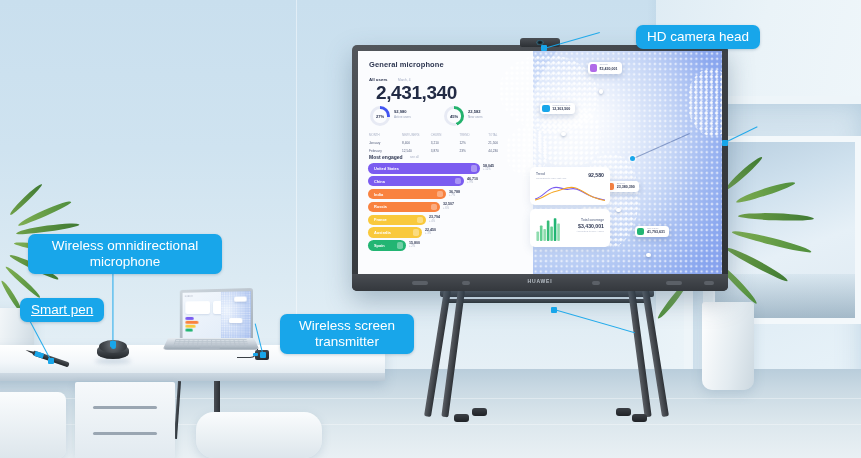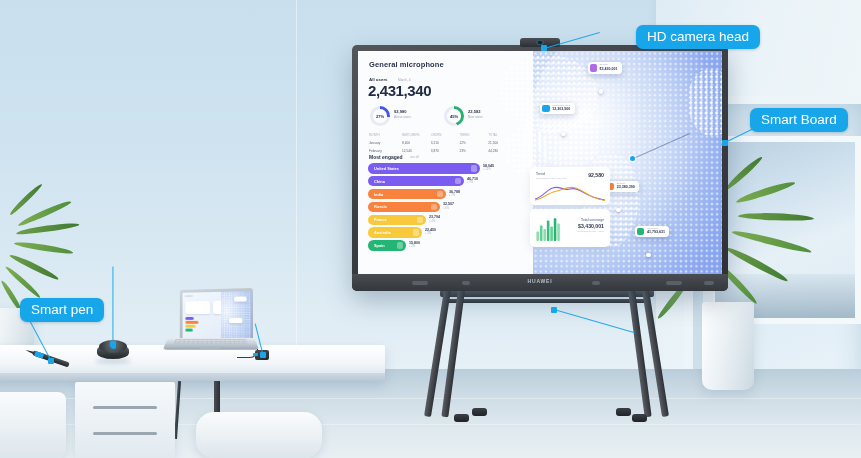--- a/index.html
+++ b/index.html
@@ -107,21 +107,21 @@
     background-size:5.2px 5.2px;
   }
   
   .landmass{position:absolute;border-radius:46% 54% 50% 50%;
     background-image:radial-gradient(circle, rgba(255,255,255,.95) 1.25px, rgba(255,255,255,0) 1.7px);
     background-size:5.2px 5.2px;}
 
   .dash-title{position:absolute;left:11px;top:9px;font-size:7.5px;font-weight:600;color:#2c3550;letter-spacing:.1px;}
   .kpi-label{position:absolute;left:11px;top:26px;font-size:4.4px;font-weight:700;color:#2c3550;}
   .kpi-sub{position:absolute;left:40px;top:26.5px;font-size:3.2px;color:#9aa4bd;}
-  .kpi-big{position:absolute;left:10px;top:31px;font-size:15px;font-weight:700;color:#222b45;letter-spacing:-.4px;}
+  .kpi-big{position:absolute;left:18px;top:31px;font-size:19px;font-weight:700;color:#222b45;letter-spacing:-.4px;}
 
   .donut{position:absolute;width:20px;height:20px;border-radius:50%;}
   .donut .ring{position:absolute;inset:0;border-radius:50%;}
   .donut .hole{position:absolute;inset:3.4px;border-radius:50%;background:#fbfcfe;}
   .donut .pct{position:absolute;inset:0;display:flex;align-items:center;justify-content:center;
     font-size:4.1px;font-weight:700;color:#2c3550;}
   .donut-txt{position:absolute;font-size:4.1px;font-weight:700;color:#2c3550;}
   .donut-txt small{display:block;font-size:3.1px;font-weight:400;color:#9aa4bd;margin-top:.5px;}
 
   .mini-table{position:absolute;left:11px;top:80px;width:148px;}
@@ -581,28 +581,31 @@
     <div class="dg-b"></div>
     <div class="dg-c"></div>
   </div>
 
   <div class="leaddot" style="left:541px;top:45px;"></div>
   <div class="lead" style="left:544px;top:48px;width:58px;transform:rotate(-16deg);"></div>
   <div class="callout" style="left:636px;top:25px;">HD camera head</div>
 
   <div class="leaddot" style="left:722px;top:140px;"></div>
   <div class="lead" style="left:725px;top:142px;width:36px;transform:rotate(-26deg);"></div>
-  <div class="callout" style="left:750px;top:108px;">Smart Board</div>
 
   <div class="leaddot" style="left:110px;top:341px;"></div>
   <div class="lead" style="left:113px;top:344px;width:78px;transform:rotate(-90deg);"></div>
+  <div class="callout" style="left:28px;top:234px;width:172px;">Wireless omnidirectional
+microphone</div>
 
   <div class="leaddot" style="left:48px;top:358px;"></div>
   <div class="lead" style="left:51px;top:360px;width:46px;transform:rotate(-118deg);"></div>
-  <div class="callout" style="left:20px;top:298px;">Smart pen</div>
+  <div class="callout" style="left:20px;top:298px;text-decoration:underline;">Smart pen</div>
 
   <div class="leaddot" style="left:260px;top:352px;"></div>
   <div class="lead" style="left:263px;top:354px;width:32px;transform:rotate(-104deg);"></div>
+  <div class="callout" style="left:280px;top:314px;width:112px;">Wireless screen
+transmitter</div>
 
   <div class="leaddot" style="left:551px;top:307px;"></div>
   <div class="lead" style="left:554px;top:309px;width:84px;transform:rotate(16deg);"></div>
 
 </div>
 
 </body></html>

